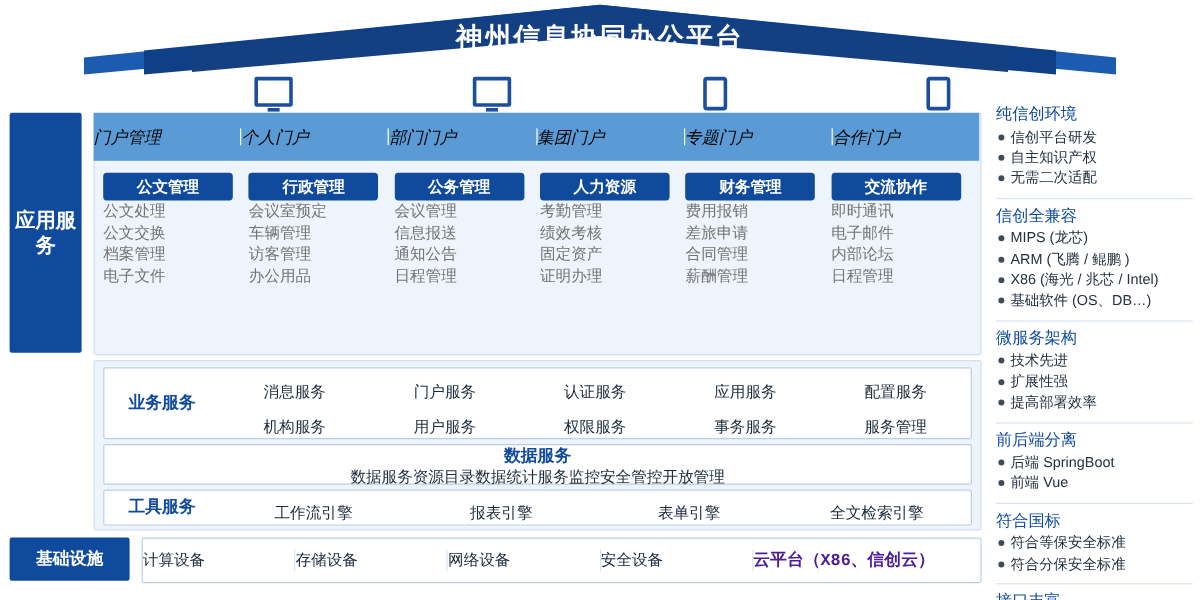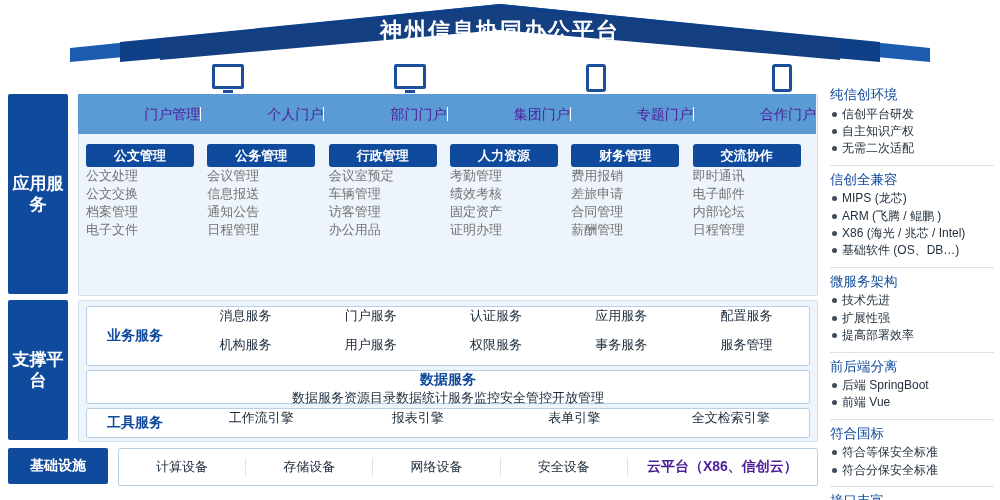--- a/index.html
+++ b/index.html
@@ -43,22 +43,22 @@
   
   .app-block{
     position:absolute;left:78px;top:94px;width:738px;height:200px;
     background:#eef4fb;border:1px solid #cfe0f2;border-radius:2px;
   }
   .portal-bar{
     position:absolute;left:78px;top:94px;width:738px;height:40px;
     background:#5b9bd5;display:flex;align-items:center;
   }
   .portal-cell{
-    flex:1;text-align:right;color:#4c1d95;font-size:14px;
-    border-right:1px solid #ffffff;line-height:1;
+    flex:1;text-align:left;color:#000000;font-size:14px;
+    border-right:1px solid #ffffff;line-height:1;font-style:italic;
   }
   .portal-cell:last-child{border-right:none;}
 
   .cols{
     position:absolute;left:86px;top:144px;width:722px;height:142px;
     display:flex;gap:6px;
   }
   .col{flex:1;display:flex;flex-direction:column;align-items:flex-start;}
   .col-head{
     width:108px;height:23px;background:#0f4a9c;color:#fff;font-size:13px;
@@ -71,35 +71,35 @@
 
   
   .sup-row{
     position:absolute;background:#ffffff;border:1px solid #b9cfe6;border-radius:2px;
     display:flex;align-items:center;
   }
   .sup-label{
     width:96px;text-align:center;color:#0f4a9c;font-weight:bold;font-size:14px;flex:none;
   }
   .sup-items{flex:1;display:flex;flex-direction:column;justify-content:center;height:100%;}
-  .sup-line{display:flex;align-items:flex-start;flex:1;}
+  .sup-line{display:flex;align-items:flex-end;flex:1;}
   .sup-cell{flex:1;text-align:center;font-size:13px;color:#1a2a3a;white-space:nowrap;}
   .sup-zone{
     position:absolute;left:78px;top:300px;width:738px;height:140px;
     background:#eef4fb;border:1px solid #cfe0f2;border-radius:2px;
   }
 
   
   .infra{
     position:absolute;left:118px;top:448px;width:698px;height:36px;
     background:#ffffff;border:1px solid #b9cfe6;border-radius:2px;
     display:flex;align-items:center;
   }
   .infra-cell{
-    flex:1;text-align:center;font-size:13px;color:#1a2a3a;border-right:1px solid #d7e4f1;
+    flex:1;text-align:left;font-size:13px;color:#1a2a3a;border-right:1px solid #d7e4f1;font-family:Liberation Mono, monospace;
   }
   .infra-cell:last-child{border-right:none;flex:1.5;font-weight:bold;font-size:14px;color:#4c1d95;}
 
   
   .right{
     position:absolute;left:830px;top:86px;width:164px;height:404px;
   }
   .rsec{margin-bottom:7px;}
   .rtitle{
     color:#0f4a9c;font-weight:normal;font-size:13.5px;margin-bottom:2px;line-height:1.3;
@@ -142,23 +142,20 @@
       <div class="scr"></div>
     </div>
     <div class="mon phone" style="left:686px;">
       <div class="scr"></div>
     </div>
   </div>
 
   <div class="vlabel" style="left:8px;top:94px;width:60px;height:200px;font-size:17px;">
     <span>应用服务</span>
   </div>
-  <div class="vlabel" style="left:8px;top:300px;width:60px;height:140px;font-size:17px;">
-    <span>支撑平台</span>
-  </div>
   <div class="vlabel" style="left:8px;top:448px;width:100px;height:36px;font-size:14px;">
     <span>基础设施</span>
   </div>
 
   <div class="app-block"></div>
   <div class="portal-bar" id="portal-bar">
       <div class="portal-cell">门户管理</div>
       <div class="portal-cell">个人门户</div>
       <div class="portal-cell">部门门户</div>
       <div class="portal-cell">集团门户</div>
@@ -167,32 +164,32 @@
     </div>
   <div class="cols" id="app-cols">
       <div class="col">
         <div class="col-head">公文管理</div>
         <div class="col-item">公文处理</div>
         <div class="col-item">公文交换</div>
         <div class="col-item">档案管理</div>
         <div class="col-item">电子文件</div>
       </div>
       <div class="col">
+        <div class="col-head">行政管理</div>
+        <div class="col-item">会议室预定</div>
+        <div class="col-item">车辆管理</div>
+        <div class="col-item">访客管理</div>
+        <div class="col-item">办公用品</div>
+      </div>
+      <div class="col">
         <div class="col-head">公务管理</div>
         <div class="col-item">会议管理</div>
         <div class="col-item">信息报送</div>
         <div class="col-item">通知公告</div>
         <div class="col-item">日程管理</div>
-      </div>
-      <div class="col">
-        <div class="col-head">行政管理</div>
-        <div class="col-item">会议室预定</div>
-        <div class="col-item">车辆管理</div>
-        <div class="col-item">访客管理</div>
-        <div class="col-item">办公用品</div>
       </div>
       <div class="col">
         <div class="col-head">人力资源</div>
         <div class="col-item">考勤管理</div>
         <div class="col-item">绩效考核</div>
         <div class="col-item">固定资产</div>
         <div class="col-item">证明办理</div>
       </div>
       <div class="col">
         <div class="col-head">财务管理</div>

